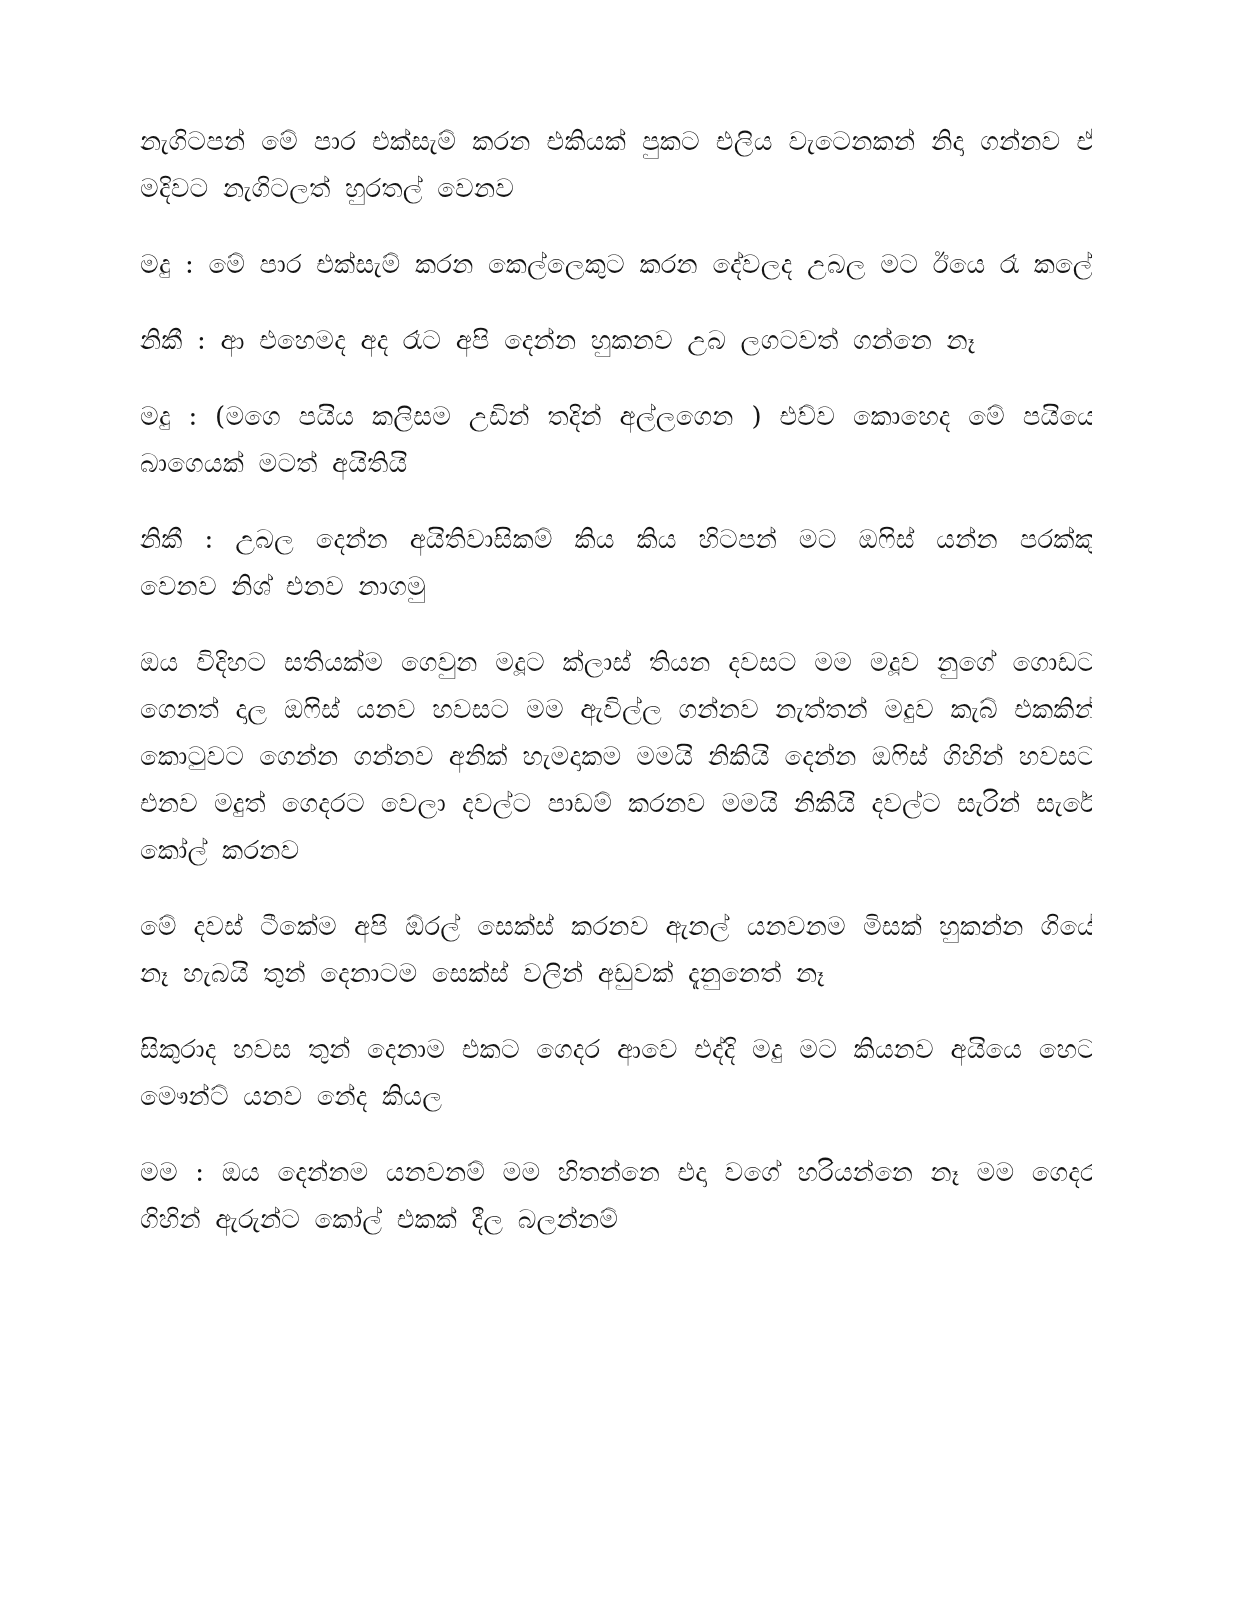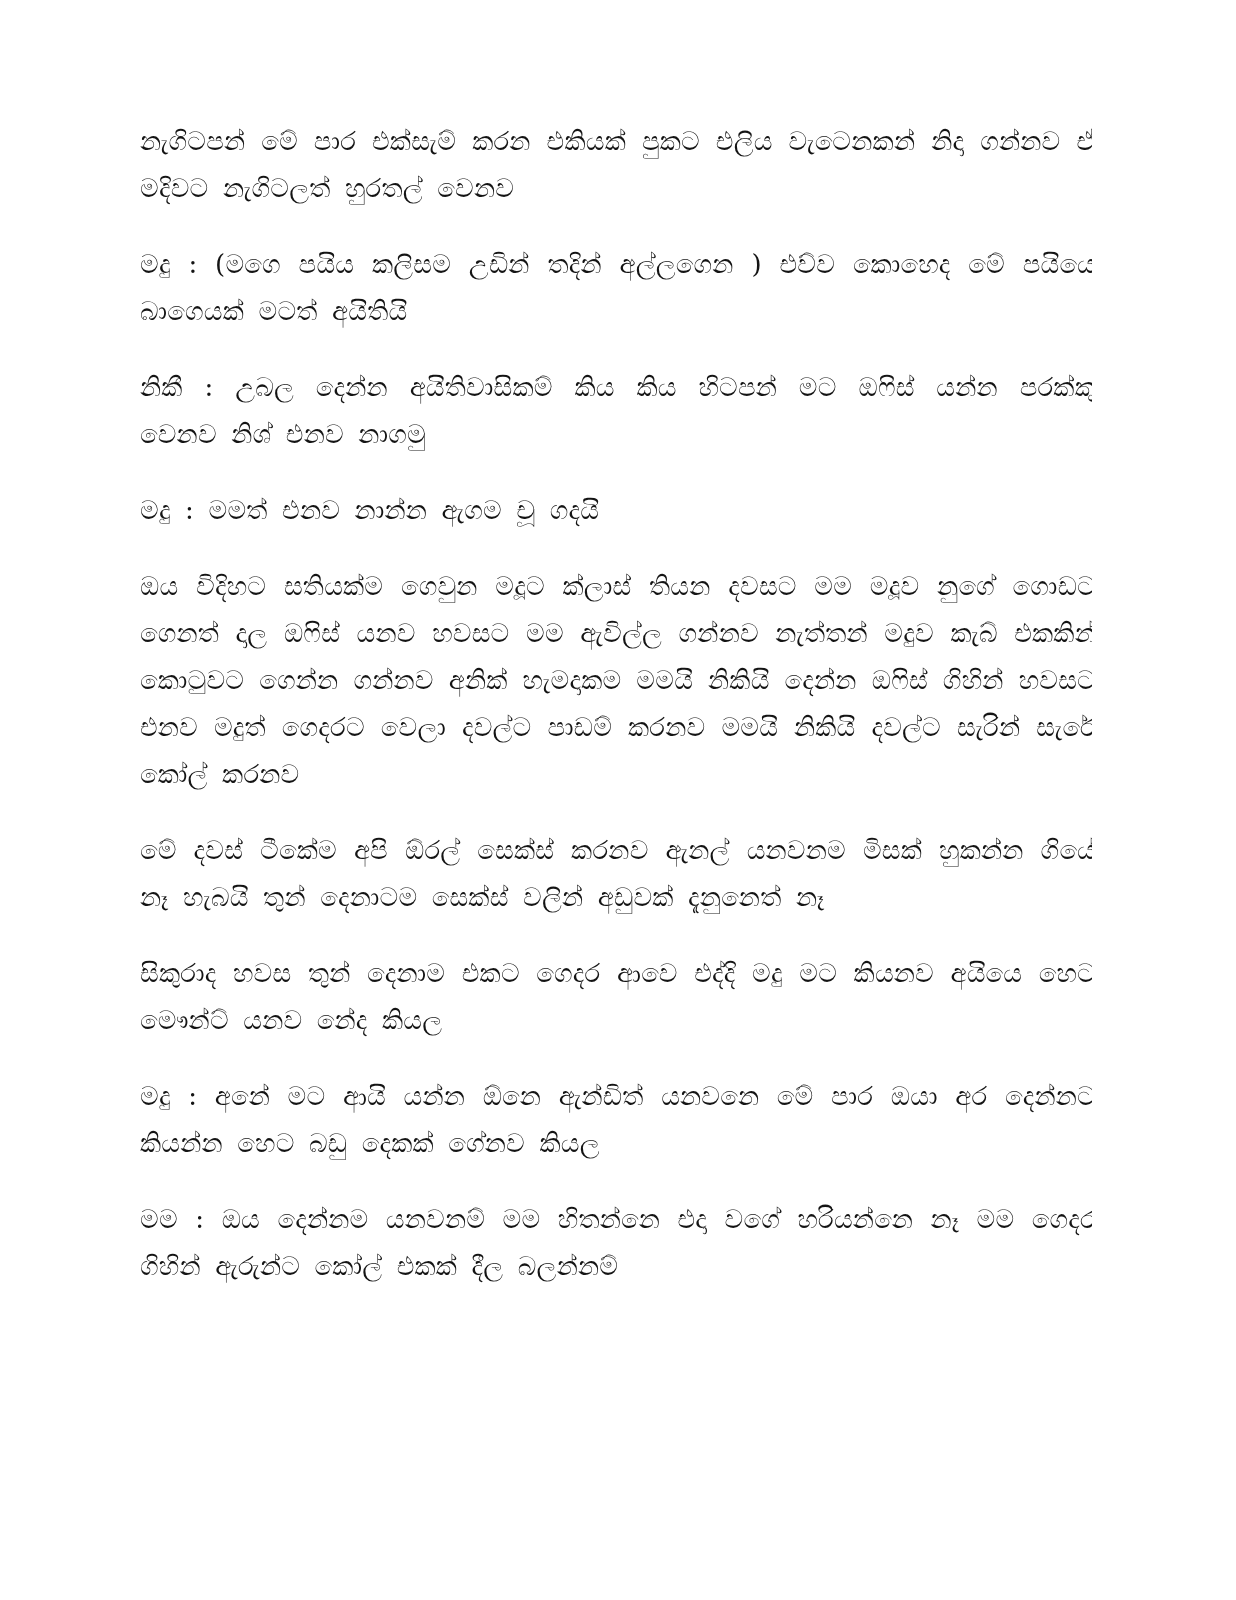--- a/index.html
+++ b/index.html
@@ -30,22 +30,22 @@
     letter-spacing: 0.2px;
     word-spacing: 6px;
   }
 </style>
 </head>
 <body>
 
 <div class="page">
   <div class="text-block">
     <p>නැගිටපන් මේ පාර එක්සැම් කරන එකියක් පුකට එලිය වැටෙනකන් නිදා ගන්නව ඒ මදිවට නැගිටලත් හුරතල් වෙනව</p>
+    <p>මදු : මේ පාර එක්සැම් කරන කෙල්ලෙකුට කරන දේවලද උබල මට ඊයෙ රෑ කලේ</p>
+    <p>නිකී : ආ එහෙමද අද රෑට අපි දෙන්න හුකනව උබ ලගටවත් ගන්නෙ නෑ</p>
     <p>මදු : (මගෙ පයිය කලිසම උඩින් තදින් අල්ලගෙන ) එව්ව කොහෙද මේ පයියෙ බාගෙයක් මටත් අයිතියි</p>
     <p>නිකී : උබල දෙන්න අයිතිවාසිකම් කිය කිය හිටපන් මට ඔෆිස් යන්න පරක්කු වෙනව නිශ් එනව නාගමු</p>
-    <p>මදු : මමත් එනව නාන්න ඇගම චූ ගදයි</p>
     <p>ඔය විදිහට සතියක්ම ගෙවුන මදූට ක්ලාස් තියන දවසට මම මදූව නුගේ ගොඩට ගෙනත් දාල ඔෆිස් යනව හවසට මම ඇවිල්ල ගන්නව නැත්තන් මදුව කැබ් එකකින් කොටුවට ගෙන්න ගන්නව අනික් හැමදාකම මමයි නිකියි දෙන්න ඔෆිස් ගිහින් හවසට එනව මදුත් ගෙදරට වෙලා දවල්ට පාඩම් කරනව මමයි නිකියි දවල්ට සැරින් සැරේ කෝල් කරනව</p>
     <p>මේ දවස් ටීකේම අපි ඕරල් සෙක්ස් කරනව ඇනල් යනවනම මිසක් හුකන්න ගියේ නෑ හැබයි තුන් දෙනාටම සෙක්ස් වලින් අඩුවක් දැනුනෙත් නෑ</p>
     <p>සිකුරාද හවස තුන් දෙනාම එකට ගෙදර ආවෙ එද්දි මදු මට කියනව අයියෙ හෙට මෞන්ට් යනව නේද කියල</p>
-    <p>මදු : අනේ මට ආයි යන්න ඕනෙ ඇන්ඩිත් යනවනෙ මේ පාර ඔයා අර දෙන්නට කියන්න හෙට බඩු දෙකක් ගේනව කියල</p>
     <p>මම : ඔය දෙන්නම යනවනම් මම හිතන්නෙ එදා වගේ හරියන්නෙ නෑ මම ගෙදර ගිහින් ඇරුන්ට කෝල් එකක් දීල බලන්නම්</p>
   </div>
 </div>
 
 </body></html>

